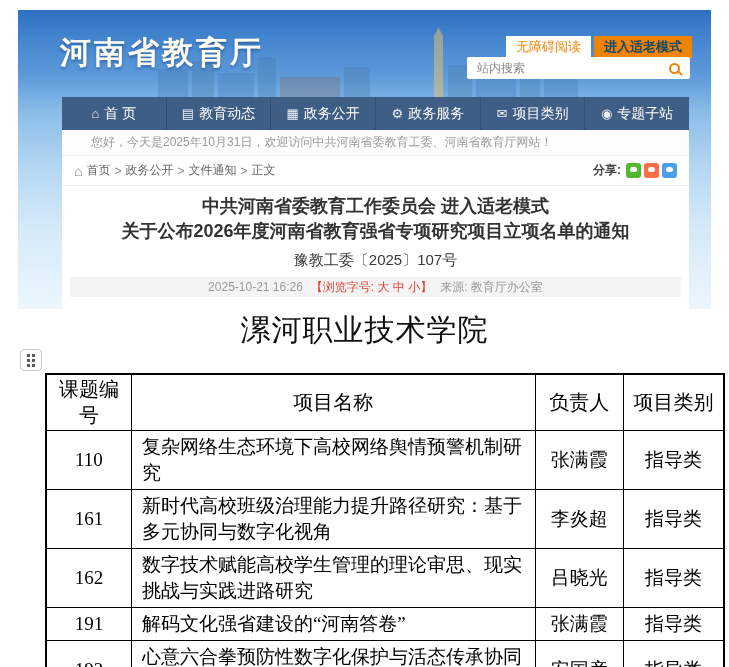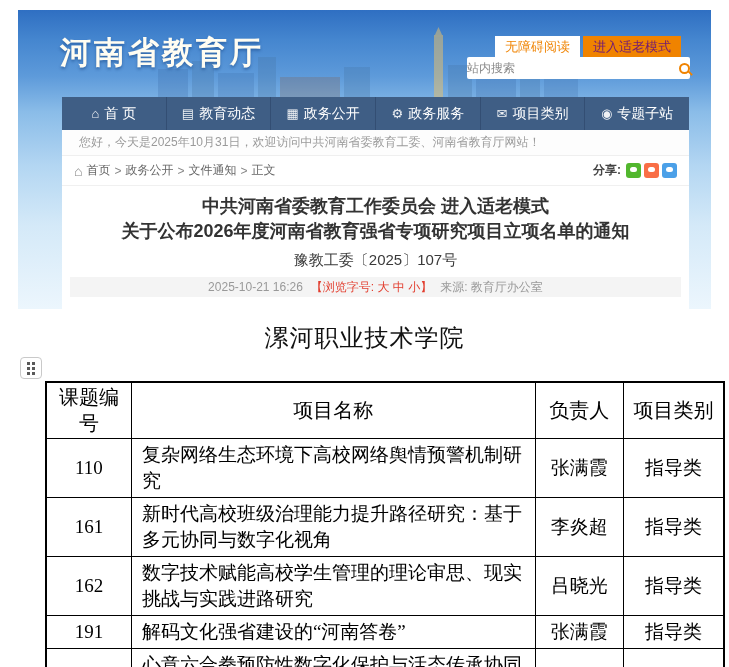--- a/index.html
+++ b/index.html
@@ -23,33 +23,33 @@
   .logo-title {
     font-family: "Liberation Serif", "DejaVu Serif", serif;
     font-size: 31px; font-weight: 700; color: #fffdf2;
     letter-spacing: 3px; text-shadow: 0 2px 3px rgba(10,50,110,.45);
   }
   .logo-sub {
     font-family: "Liberation Serif", "DejaVu Serif", serif;
     font-size: 10px; color: #f2f8ff; letter-spacing: .5px; margin-top: 3px;
     text-shadow: 0 1px 2px rgba(10,50,110,.4);
   }
-  .top-btns { position:absolute; top:26px; right:30px; display:flex; gap:3px; }
+  .top-btns { position:absolute; top:26px; right:19px; display:flex; gap:3px; }
   .btn-access {
     background:#fff; color:#f08300; font-size:13px; height:22px;
     line-height:22px; padding:0 10px; cursor:pointer;
   }
   .btn-elder {
-    background:#f08300; color:#701a75; font-size:13px; height:22px;
-    line-height:22px; padding:0 10px; cursor:pointer;
+    background:#f08300; color:#0c4a6e; font-size:13px; height:22px;
+    line-height:22px; padding:0 10px; cursor:pointer;font-weight:bold;
   }
   .searchbox {
     position:absolute; top:47px; right:21px; width:223px; height:22px;
     background:#fff; border-radius:2px; display:flex; align-items:center;
-    padding:0 0;
+    padding:0 10px;
   }
   .searchbox input {
     border:none; outline:none; flex:1; font-size:12px; color:#555;
     font-family:"Liberation Sans",sans-serif; background:transparent;
   }
   .searchbox input::placeholder { color:#8a8a8a; }
   .mag { width:11px; height:11px; border:2px solid #f08300; border-radius:50%;
     position:relative; margin-left:4px; cursor:pointer; flex:none; }
   .mag::after { content:""; position:absolute; width:6px; height:2px;
     background:#f08300; transform:rotate(45deg); right:-5px; bottom:-2px; }
@@ -60,21 +60,21 @@
   .nav-item {
     flex:1; display:flex; align-items:center; justify-content:center;
     color:#fff; font-size:14px; cursor:pointer;
     border-left:1px solid rgba(20,40,70,.28);
   }
   .nav-item:first-child { border-left:none; }
   .nav-ico { font-size:13px; margin-right:5px; opacity:.92; }
   
   .greeting {
     height:26px; line-height:25px; font-size:12px; color:#9a9a9a;
-    padding-left:17px; background:#fdfdfd; border-bottom:1px solid #efefef;
+    padding-left:29px; background:#fdfdfd; border-bottom:1px solid #efefef;
     white-space:nowrap; overflow:hidden;
   }
   
   .crumbbar {
     height:30px; display:flex; align-items:center; font-size:12px; color:#666;
     padding:0 12px; border-bottom:1px solid #f0f0f0;
   }
   .crumb-home { color:#888; font-size:14px; margin-right:4px; }
   .crumb { cursor:pointer; }
   .crumb-sep { margin:0 4px; color:#888; }
@@ -92,23 +92,23 @@
   .article-title { font-size:18px; font-weight:bold; color:#333; line-height:25px; }
   .doc-number { margin-top:7px; font-size:15px; color:#3a3a3a; }
   .meta-bar {
     margin:7px 8px 0 8px; height:20px; background:#f4f4f4;
     display:flex; align-items:center; justify-content:center; gap:8px;
     font-size:12px; color:#999;
   }
   .meta-red { color:#e23d2e; cursor:pointer; }
   
   .section-title {
-    margin-top:12px; text-align:center;
+    margin-top:4px; text-align:center;
     font-family:"Liberation Serif","DejaVu Serif",serif;
-    font-size:24px; color:#111; letter-spacing:1px; line-height:34px;
+    font-size:30px; color:#111; letter-spacing:1px; line-height:34px;
   }
   .handle-btn {
     margin:2px 0 0 20px; width:22px; height:22px; border:1px solid #c9c9c9;
     border-radius:4px; background:#fff; display:flex; align-items:center;
     justify-content:center; cursor:grab;
   }
   .handle-dots { display:grid; grid-template-columns:repeat(2,3px); gap:2px; }
   .handle-dots i { width:3px; height:3px; background:#5a5a5a; display:block; }
   
   table.doc {

